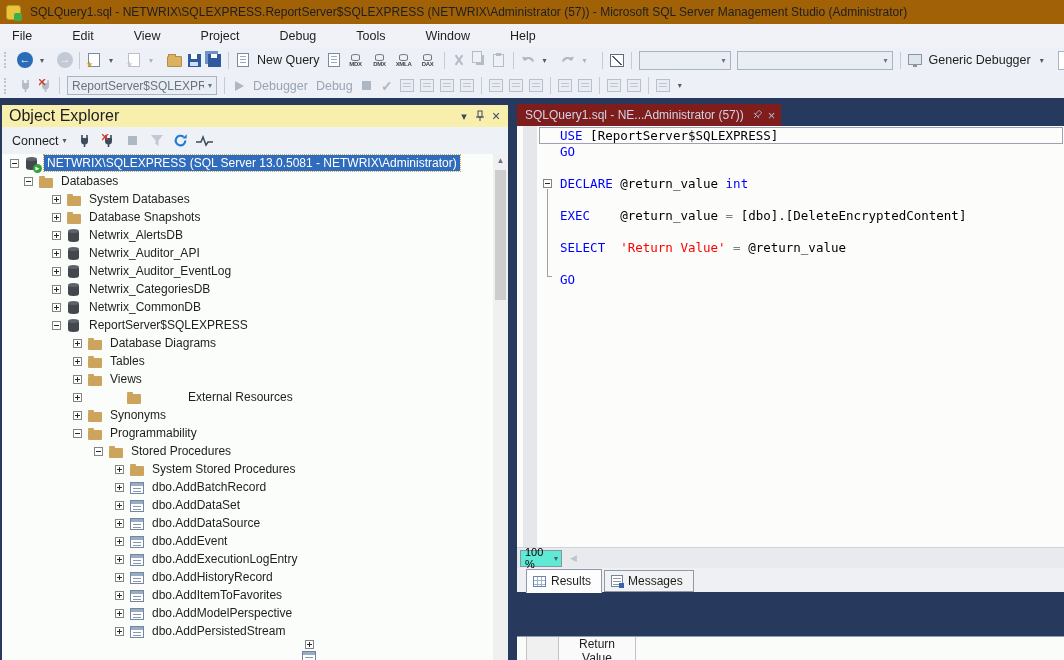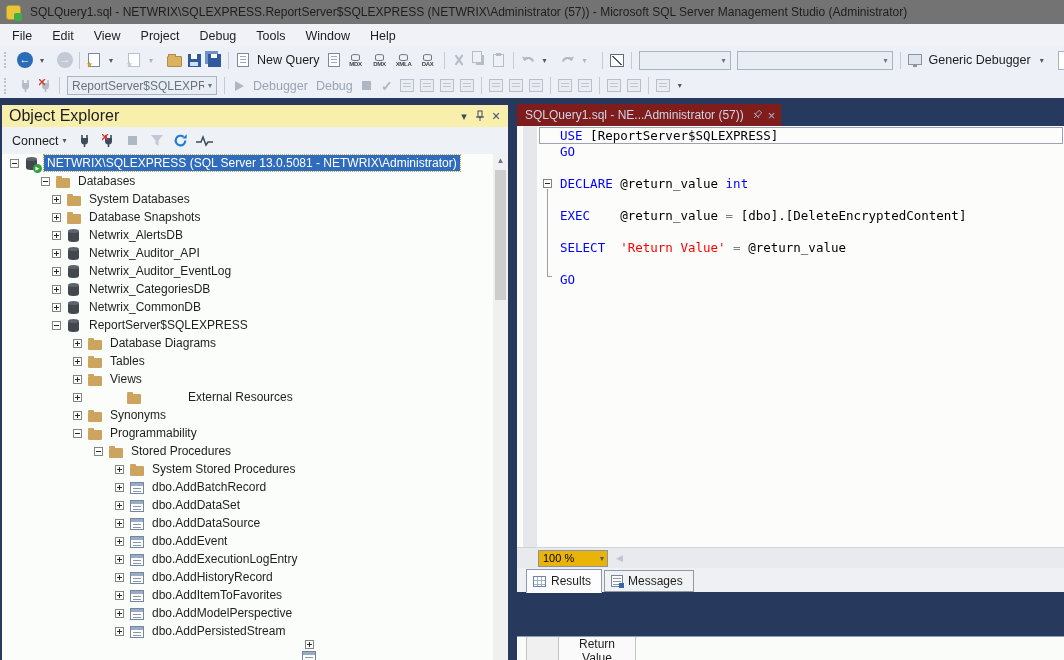--- a/index.html
+++ b/index.html
@@ -1,24 +1,24 @@
 <!DOCTYPE html>
 <html><head>
 <meta charset="utf-8">
 <style>
   html,body{margin:0;padding:0;background:#1b2740;}
   *{box-sizing:border-box;}
   #app{position:relative;width:1064px;height:660px;background:#273a5e;font-family:"Liberation Sans",sans-serif;color:#1e1e1e;overflow:hidden;}
 
   
-  #titlebar{position:absolute;left:0;top:0;width:1064px;height:24px;background:#737373;display:flex;align-items:center;padding-left:6px;}
+  #titlebar{position:absolute;left:0;top:0;width:1064px;height:24px;background:#a16207;display:flex;align-items:center;padding-left:6px;}
   .app-ico{width:15px;height:15px;margin-right:9px;position:relative;background:#e8c53a;border-radius:3px;border:1px solid #b79a2a;}
   .app-ico::after{content:"";position:absolute;right:-2px;bottom:-2px;width:8px;height:8px;background:#3fae49;border-radius:2px;}
   #title-text{font-size:12px;color:#1e1e1e;white-space:nowrap;}
-  #menubar{position:absolute;left:0;top:24px;width:1064px;height:23px;background:#f0f2f7;display:flex;align-items:center;padding-left:2px;}
+  #menubar{position:absolute;left:0;top:24px;width:1064px;height:23px;background:#f0f2f7;display:flex;align-items:center;padding-left:2px;gap:20px;}
   .menu-item{font-size:12.5px;padding:3px 10px;color:#1e1e1e;}
 
   .tbar{position:absolute;left:0;width:1064px;background:#edf0f6;display:flex;align-items:center;}
   #tb1{top:47px;height:26px;}
   #tb2{top:73px;height:27px;border-bottom:2px solid #273a5e;}
 
   .grip{width:6px;height:16px;border-left:2px dotted #bcc4d2;margin:0 5px 0 4px;flex:none;}
   .tsep{width:1px;height:17px;background:#c4cbd8;margin:0 4px;flex:none;}
   .ti{display:inline-flex;align-items:center;justify-content:center;min-width:18px;height:22px;margin:0 1px;flex:none;position:relative;}
   .tlbl{font-size:12.5px;margin:0 4px;white-space:nowrap;}
@@ -103,21 +103,21 @@
   #curline{position:absolute;left:22px;right:1px;top:1px;height:17px;border:1px solid #9ba3b0;}
   #codelines{position:absolute;left:34px;top:2px;right:0;}
   .cl{height:16px;line-height:16px;white-space:pre;padding-left:9px;}
   .kw{color:#0000ff;}.id{color:#000;}.op{color:#808080;}.str{color:#ff0000;}
   #fold-minus{position:absolute;left:26px;top:53px;width:9px;height:9px;border:1px solid #848484;background:#fff;}
   #fold-minus::before{content:"";position:absolute;left:1px;right:1px;top:3px;height:1px;background:#2a2a2a;}
   #fold-guide{position:absolute;left:30px;top:63px;height:88px;border-left:1px solid #9aa0a8;}
   #fold-guide::after{content:"";position:absolute;left:0;bottom:0;width:4px;height:1px;background:#9aa0a8;}
 
   #zoombar{height:21px;background:#e8eaee;flex:none;display:flex;align-items:center;border-top:1px solid #cfd3da;}
-  #zoom-combo{margin-left:21px;width:70px;height:17px;background:#eab308;border:1px solid #8a94a2;display:flex;align-items:center;justify-content:space-between;}
+  #zoom-combo{margin-left:3px;width:42px;height:17px;background:#5eead4;border:1px solid #8a94a2;display:flex;align-items:center;justify-content:space-between;}
   #zoom-combo .cval{font-size:11px;padding-left:4px;color:#000;}
   #zoom-combo .carr{font-size:8px;color:#4e5a6c;padding-right:3px;}
   #hscroll-left{margin-left:8px;color:#c0c4cc;font-size:9px;}
 
   #rtabs{height:24px;background:#eef0f3;flex:none;display:flex;align-items:flex-end;padding-left:9px;position:relative;z-index:2;}
   .rtab{display:flex;align-items:center;font-size:12px;padding:3px 10px 3px 6px;border:1px solid #8f99a8;background:#f0f2f4;margin-right:2px;height:22px;}
   .rtab.active{background:#fdfdfd;border-bottom-color:#fdfdfd;margin-bottom:-1px;height:24px;}
   .rtab .ric{margin-right:5px;}
   .ric-grid{width:13px;height:11px;border:1px solid #6a85a8;background:
      repeating-linear-gradient(90deg,transparent 0 3px,#9fb3cb 3px 4px),
@@ -410,21 +410,21 @@
     <div id="oe-tree">
       <div id="oe-rows">
           <div class="trow" style="padding-left: 8px;">
             <span class="t-exp"></span>
             <span class="t-ico server">
               <span class="tic-db"></span>
               <span class="badge">▶</span>
             </span>
             <span class="t-label sel">NETWRIX\SQLEXPRESS (SQL Server 13.0.5081 - NETWRIX\Administrator)</span>
           </div>
-          <div class="trow" style="padding-left: 39px;">
+          <div class="trow" style="padding-left: 22px;">
             <span class="t-exp"></span>
             <span class="t-ico">
               <span class="tic-folder"></span>
             </span>
             <span class="t-label">Databases</span>
           </div>
           <div class="trow" style="padding-left: 50px;">
             <span class="t-exp plus"></span>
             <span class="t-ico">
               <span class="tic-folder"></span>

